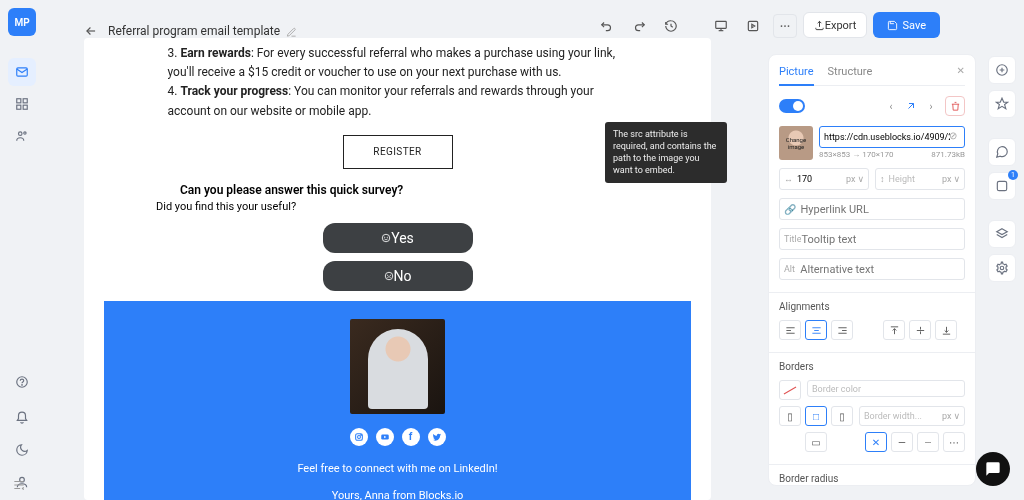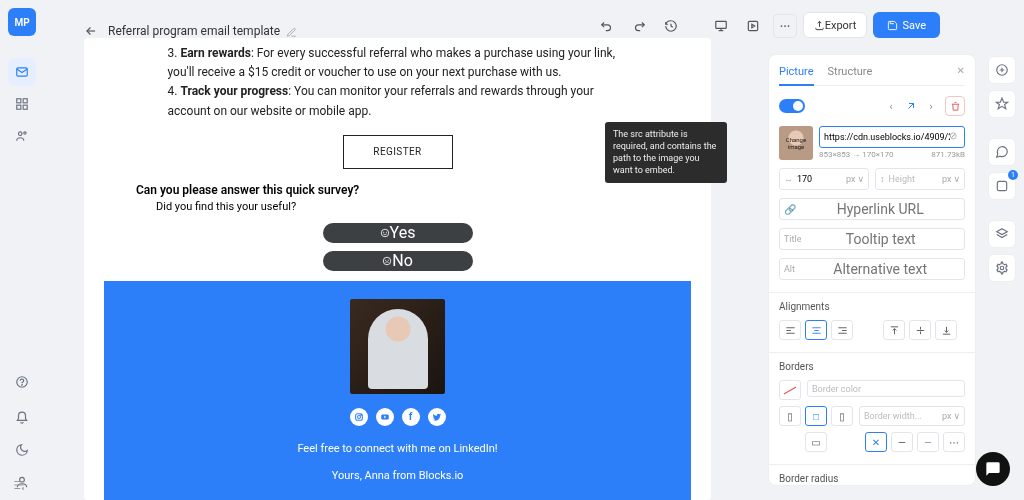--- a/index.html
+++ b/index.html
@@ -20,24 +20,24 @@
 .topbar .ico { width: 24px; height: 24px; display: flex; align-items: center; justify-content: center; color: #555; margin-left: 8px; cursor: pointer; border-radius: 4px; }
 .topbar .more { border: 1px solid #e2e5ea; }
 .topbar .export { height: 26px; padding: 0 10px; border: 1px solid #e2e5ea; border-radius: 6px; background: #fff; font-size: 11px; display: flex; align-items: center; cursor: pointer; color: #333; }
 .topbar .save { height: 26px; padding: 0 14px; border-radius: 6px; background: #2d7ff9; color: #fff; font-size: 11px; display: flex; align-items: center; gap: 4px; cursor: pointer; border: none; }
 
 .canvas { position: absolute; left: 84px; top: 38px; width: 627px; height: 462px; background: #fff; border-radius: 4px; overflow: hidden; }
 .canvas .scroll { padding: 0 20px; }
 .email-body { width: 460px; margin: 0 auto; font-size: 12px; color: #222; line-height: 1.6; padding-top: 6px; }
 .email-body .bold { font-weight: 700; }
 .reg-btn { display: block; width: 110px; margin: 14px auto; text-align: center; padding: 8px 0; border: 1px solid #222; font-size: 10px; letter-spacing: 0.4px; cursor: pointer; }
-.survey-q { font-size: 12px; font-weight: 600; margin-top: 4px; margin-left: 32px; }
+.survey-q { font-size: 12px; font-weight: 600; margin-top: 4px; margin-left: 76px; }
 .survey-sub { font-size: 11px; margin-top: 3px; margin-left: 52px; margin-bottom: 10px; }
 .poll-row { display: flex; justify-content: center; margin-bottom: 8px; }
-.poll-btn { width: 150px; height: 20px; border-radius: 12px; background: #3d4043; color: #fff; font-size: 16px; display: flex; align-items: center; justify-content: center; cursor: pointer; }
+.poll-btn { width: 150px; height: 30px; border-radius: 12px; background: #3d4043; color: #fff; font-size: 14px; display: flex; align-items: center; justify-content: center; cursor: pointer; }
 .footer-block { background: #2d7ff9; margin-top: 10px; padding: 18px 0; text-align: center; color: #fff; }
 .footer-block .photo { width: 95px; height: 95px; margin: 0 auto; background: linear-gradient(135deg,#3a2a1f,#1a1410); border-radius: 2px; position: relative; overflow: hidden; }
 .footer-block .photo::after { content:""; position:absolute; left:18px; top:10px; width:60px; height:80px; background: radial-gradient(circle at 30px 20px, #e8c9b5 12px, transparent 13px), linear-gradient(#d9dce0,#d9dce0); border-radius: 30px 30px 4px 4px; }
 .socials { margin-top: 14px; display: flex; justify-content: center; gap: 8px; }
 .soc { width: 18px; height: 18px; border-radius: 50%; background: #fff; color: #2d7ff9; display: flex; align-items: center; justify-content: center; font-size: 10px; font-weight: 700; cursor: pointer; }
 .footer-line { font-size: 11px; margin-top: 16px; }
 .footer-line2 { font-size: 11px; margin-top: 14px; }
 
 .tooltip { position: absolute; left: 605px; top: 122px; width: 122px; background: #2c2c2c; color: #eee; font-size: 9px; line-height: 1.35; padding: 6px 8px; border-radius: 3px; z-index: 50; }
 
@@ -66,21 +66,21 @@
 .field-row { display:flex; gap:6px; margin-top:8px; }
 .field { flex:1; height:22px; border:1px solid #e2e5ea; border-radius:3px; font-size:9px; display:flex; align-items:center; padding:0 4px; color:#333; }
 .field .ico-sm { color:#aaa; margin-right:4px; }
 .field input { border:none; outline:none; width:100%; font-size:9px; }
 .field .unit { color:#aaa; margin-left:auto; }
 .field .chev { color:#aaa; margin-left:2px; }
 .field.placeholder input::placeholder { color:#bbb; }
 
 .lbl-pref { width:18px; color:#aaa; font-size:9px; }
 .single-field { height:22px; border:1px solid #e2e5ea; border-radius:3px; display:flex; align-items:center; padding:0 4px; margin-top:8px; }
-.single-field input { border:none; outline:none; width:100%; font-size:14px;text-align:center; }
+.single-field input { border:none; outline:none; width:100%; font-size:11px; }
 
 .section-divider { border-top:1px solid #eceef2; margin:12px -10px 0 -10px; padding:8px 10px 0 10px; }
 .section-title { font-size:10px; color:#555; margin-bottom:8px; }
 
 .btn-grid { display:flex; gap:4px; }
 .icon-btn { width:22px; height:20px; border:1px solid #e2e5ea; border-radius:3px; display:flex; align-items:center; justify-content:center; color:#555; cursor:pointer; font-size:10px; }
 .icon-btn.active { border-color:#2d7ff9; color:#2d7ff9; }
 .icon-btn.swatch { position:relative; }
 .icon-btn.swatch::after { content:""; position:absolute; width:14px; height:1px; background:#e05252; transform:rotate(-30deg); }
 

